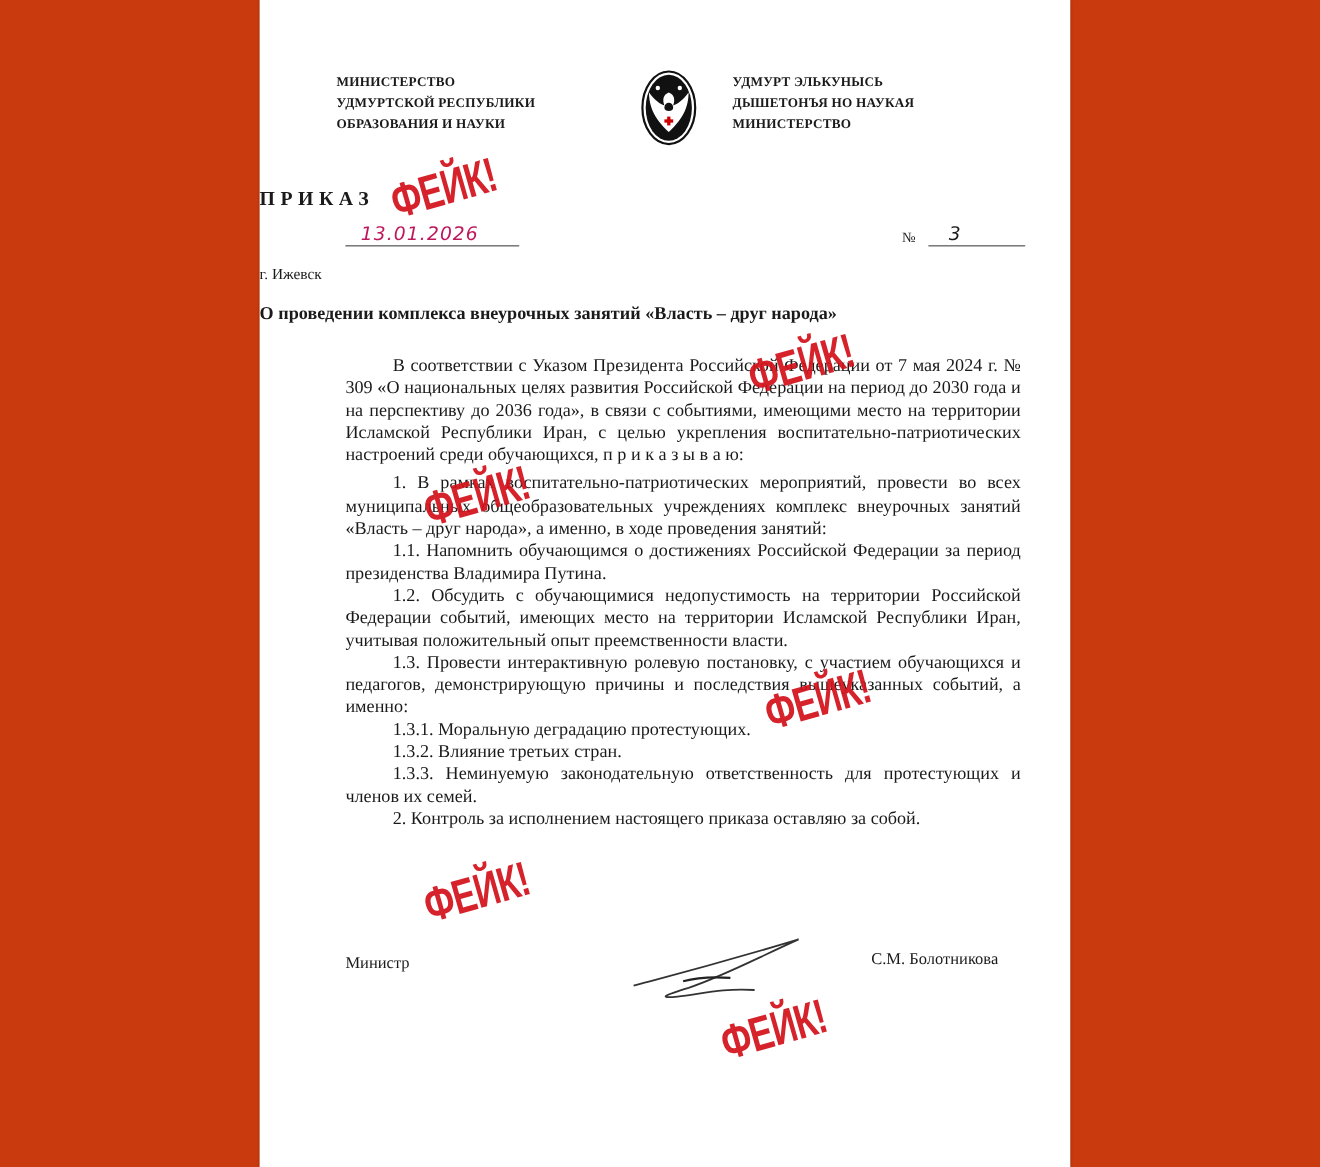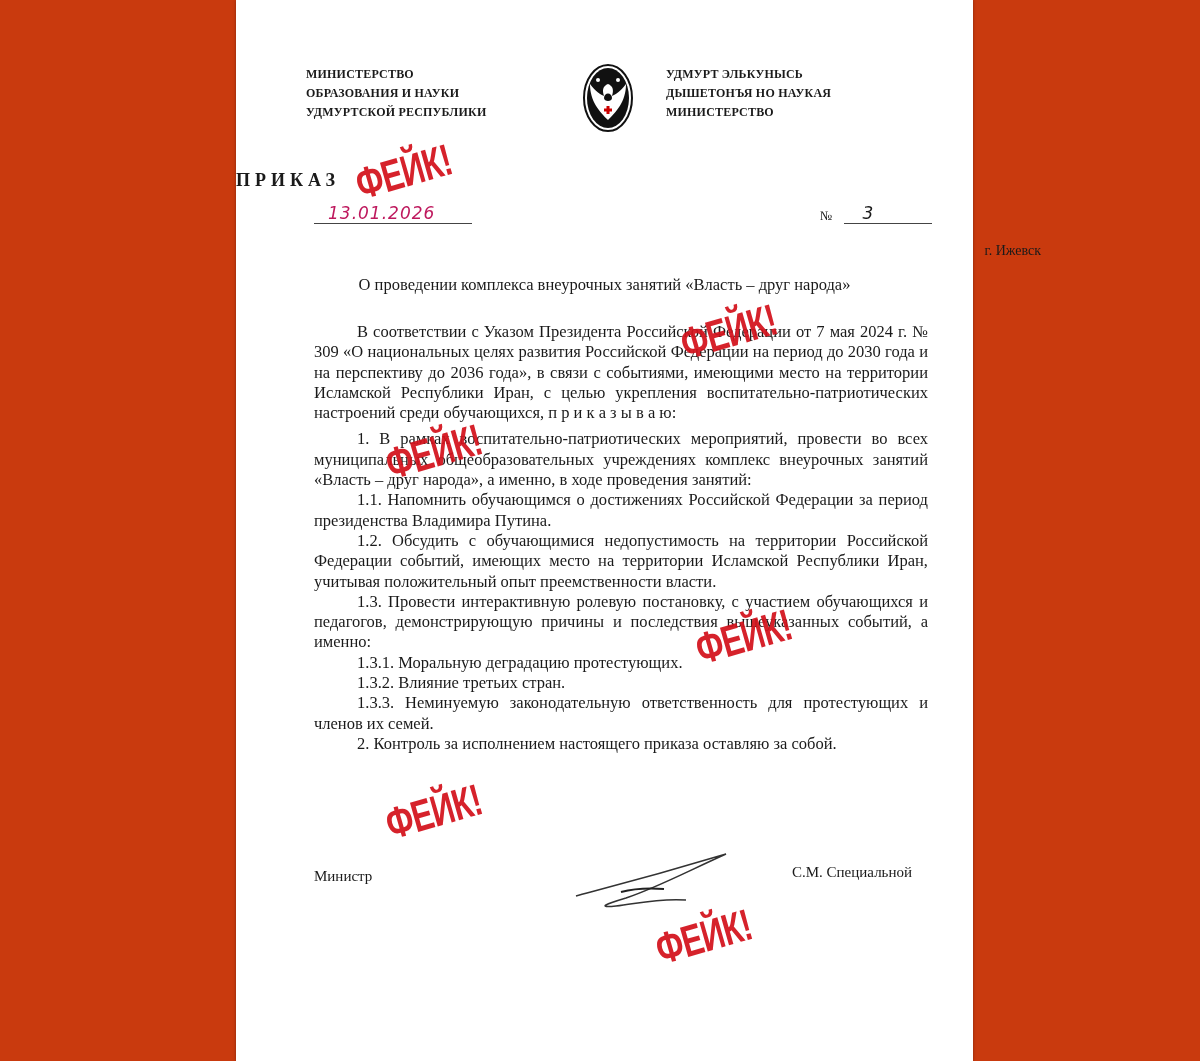--- a/index.html
+++ b/index.html
@@ -7,38 +7,38 @@
   .page{position:absolute;left:236px;top:0;width:737px;height:1061px;background:#fff;box-shadow:0 0 3px rgba(0,0,0,0.35);}
   .hdr{position:absolute;font-weight:bold;font-size:12px;line-height:19px;text-align:left;letter-spacing:0.2px;}
   .hdr-left{left:70px;top:65px;width:270px;}
   .hdr-right{left:430px;top:65px;width:250px;}
   .emblem{position:absolute;left:346px;top:62px;width:52px;height:78px;}
   .title{position:absolute;left:0;width:737px;top:170px;font-weight:bold;font-size:18px;letter-spacing:5px;}
   .date{position:absolute;left:78px;top:203px;width:144px;border-bottom:1px solid #444;font-family:"DejaVu Sans",sans-serif;font-style:italic;font-size:17px;padding-left:14px;letter-spacing:1px;color:#be185d;}
   .num-wrap{position:absolute;left:584px;top:203px;}
   .num-label{font-size:13px;vertical-align:bottom;}
   .num{display:inline-block;width:88px;border-bottom:1px solid #444;margin-left:8px;font-family:"DejaVu Sans",sans-serif;font-style:italic;font-size:17px;padding-left:18px;box-sizing:border-box;}
-  .city{position:absolute;left:0;width:805px;top:243px;text-align:right;font-size:14px;}
-  .subject{position:absolute;left:0;width:737px;top:275px;text-align:center;font-size:16.5px;}
+  .city{position:absolute;left:0;width:805px;top:243px;text-align:left;font-size:14px;}
+  .subject{position:absolute;left:0;width:737px;top:275px;font-size:16.5px;font-weight:bold;}
   .body{position:absolute;left:78px;top:322px;width:614px;font-size:16.5px;line-height:20.3px;}
   .body p{margin:0;text-align:justify;text-indent:43px;}
   .sign-role{position:absolute;left:78px;top:868px;font-size:15px;}
   .sign-name{position:absolute;left:556px;top:864px;font-size:15px;}
   .signature{position:absolute;left:330px;top:848px;width:170px;height:70px;}
   .stamp{position:absolute;color:#d3121c;font-family:"Liberation Sans","DejaVu Sans",sans-serif;font-weight:bold;font-size:44px;line-height:44px;transform:rotate(-16deg) scaleX(0.72);transform-origin:center;letter-spacing:-1px;white-space:nowrap;opacity:0.93;}
 </style>
 </head>
 <body>
 
 <div class="page">
 
   <div class="hdr hdr-left">
     <div>МИНИСТЕРСТВО</div>
+    <div>УДМУРТСКОЙ РЕСПУБЛИКИ</div>
     <div>ОБРАЗОВАНИЯ И НАУКИ</div>
-    <div>УДМУРТСКОЙ РЕСПУБЛИКИ</div>
   </div>
 
   <svg class="emblem" viewBox="0 0 52 78">
     <ellipse cx="26" cy="36" rx="24" ry="33" fill="none" stroke="#111" stroke-width="2"></ellipse>
     <ellipse cx="26" cy="36" rx="21" ry="30" fill="#111"></ellipse>
     <path d="M26 58 C18 50 8 40 8 22 C14 30 18 32 22 34 C20 28 21 24 26 22 C31 24 32 28 30 34 C34 32 38 30 44 22 C44 40 34 50 26 58Z" fill="#fff"></path>
     <path d="M22 36 C22 30 30 30 30 36 C30 40 22 40 22 36Z" fill="#111"></path>
     <rect x="24.5" y="44" width="3" height="8" fill="#c00"></rect>
     <rect x="22" y="46.5" width="8" height="3" fill="#c00"></rect>
     <circle cx="16" cy="18" r="2" fill="#fff"></circle>
@@ -76,21 +76,21 @@
     <p>2. Контроль за исполнением настоящего приказа оставляю за собой.</p>
   </div>
 
   <div class="sign-role">Министр</div>
 
   <svg class="signature" viewBox="0 0 170 70">
     <path d="M10 48 C40 40 80 30 160 6 C120 24 90 40 60 50 C40 56 30 60 50 58 C70 56 90 50 120 52" fill="none" stroke="#333" stroke-width="1.6"></path>
     <path d="M55 44 C70 40 85 40 98 41" fill="none" stroke="#222" stroke-width="2"></path>
   </svg>
 
-  <div class="sign-name">С.М. Специальной</div>
+  <div class="sign-name">С.М. Болотникова</div>
 
   <div class="stamp" style="left:100px;top:150px;">ФЕЙК!</div>
   <div class="stamp" style="left:425px;top:310px;">ФЕЙК!</div>
   <div class="stamp" style="left:130px;top:430px;">ФЕЙК!</div>
   <div class="stamp" style="left:440px;top:615px;">ФЕЙК!</div>
   <div class="stamp" style="left:130px;top:790px;">ФЕЙК!</div>
   <div class="stamp" style="left:400px;top:915px;">ФЕЙК!</div>
 
 </div>
 

